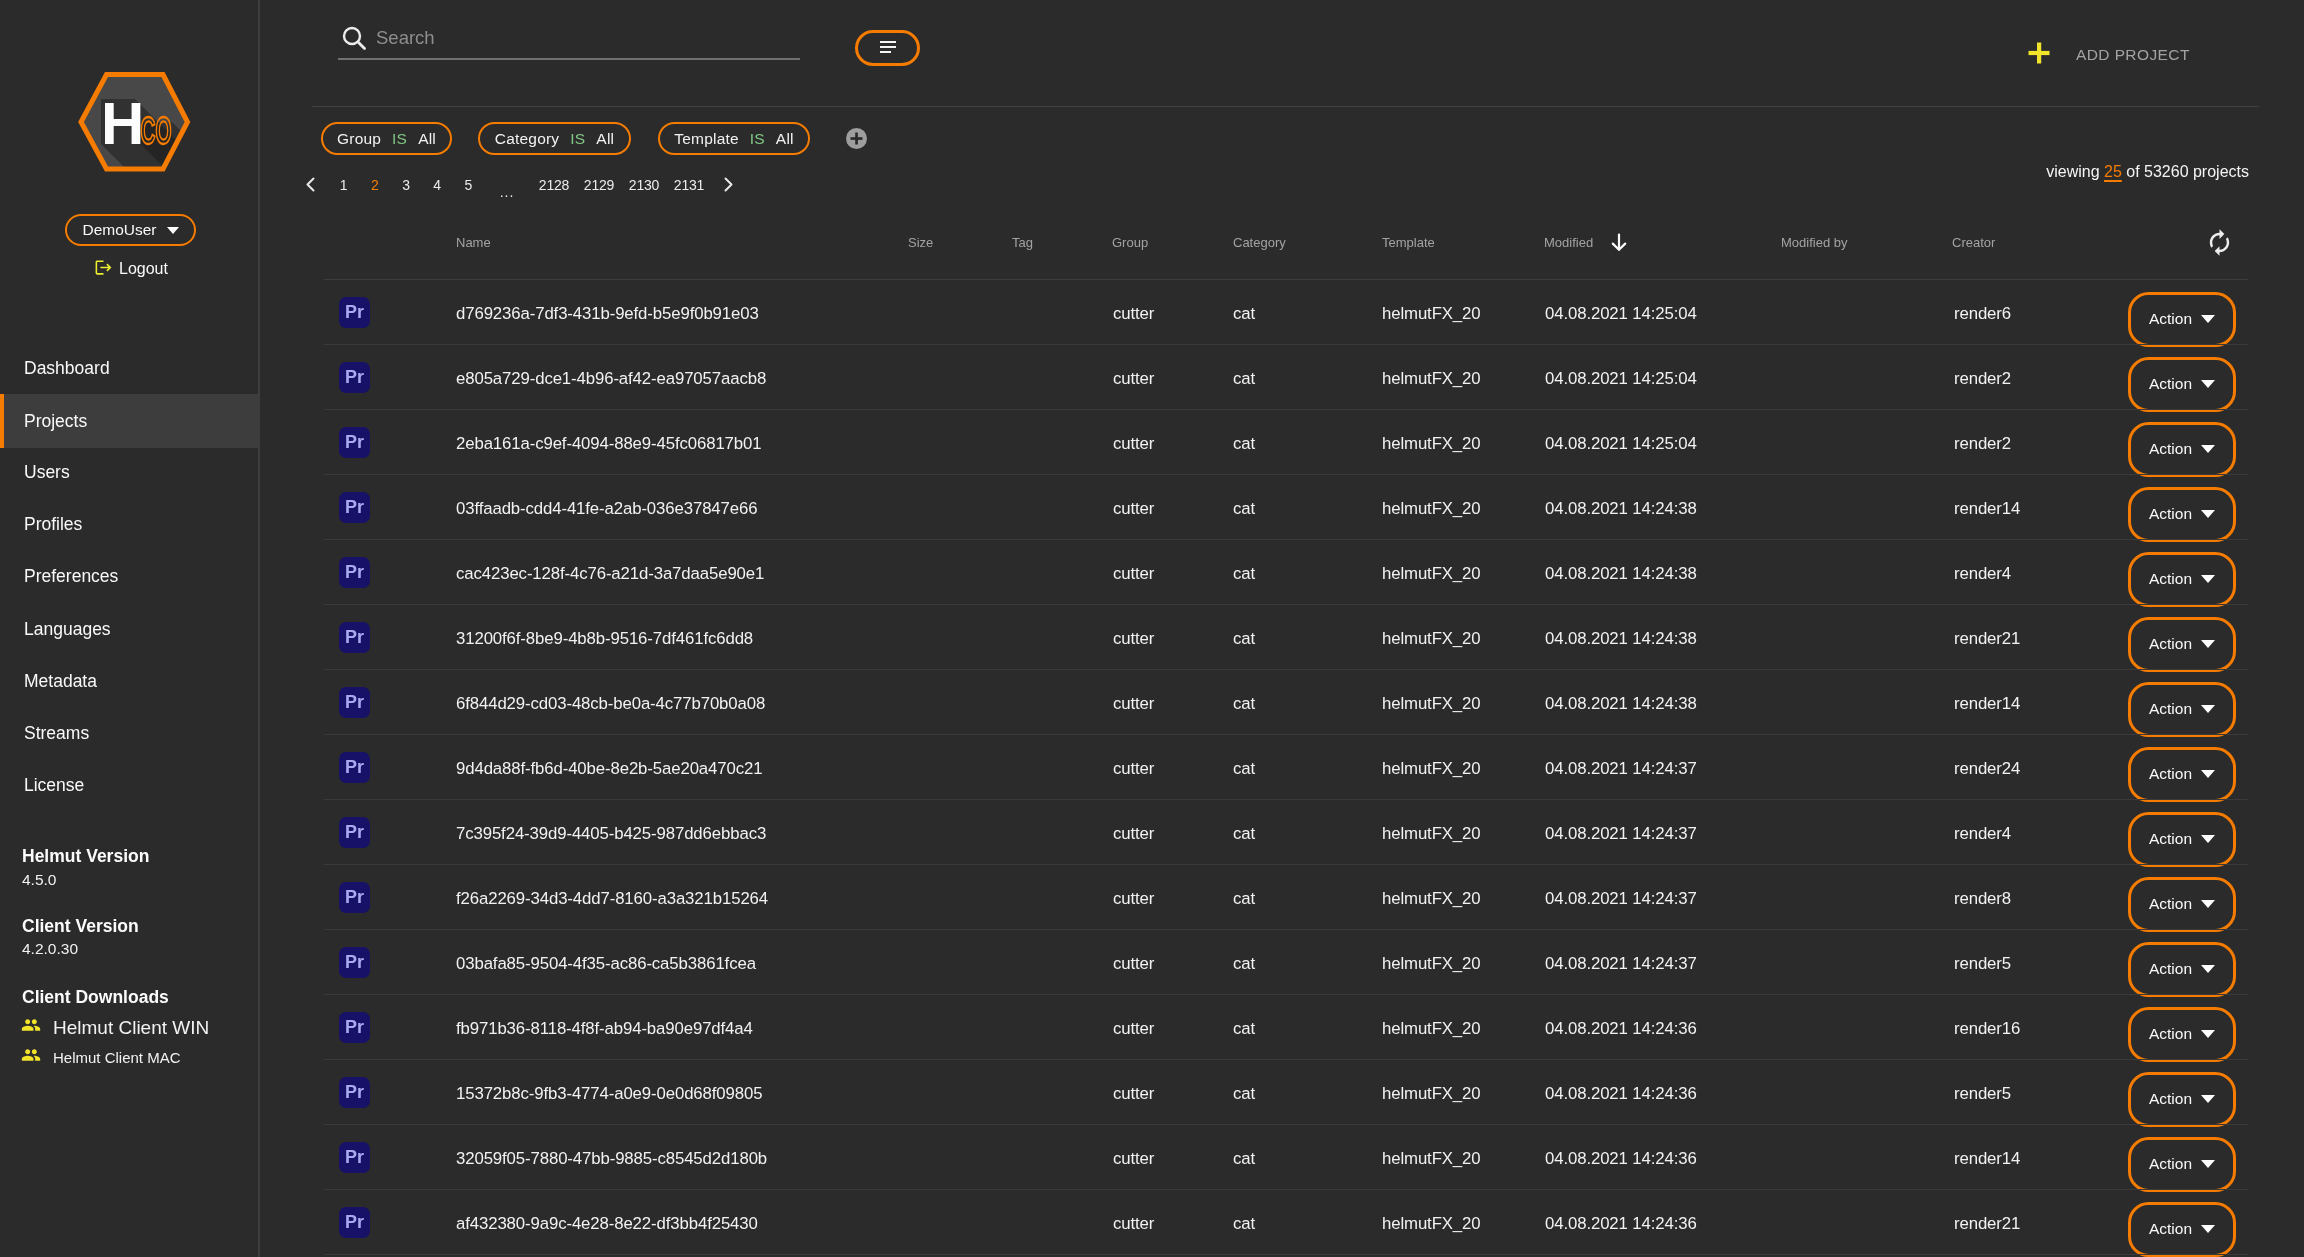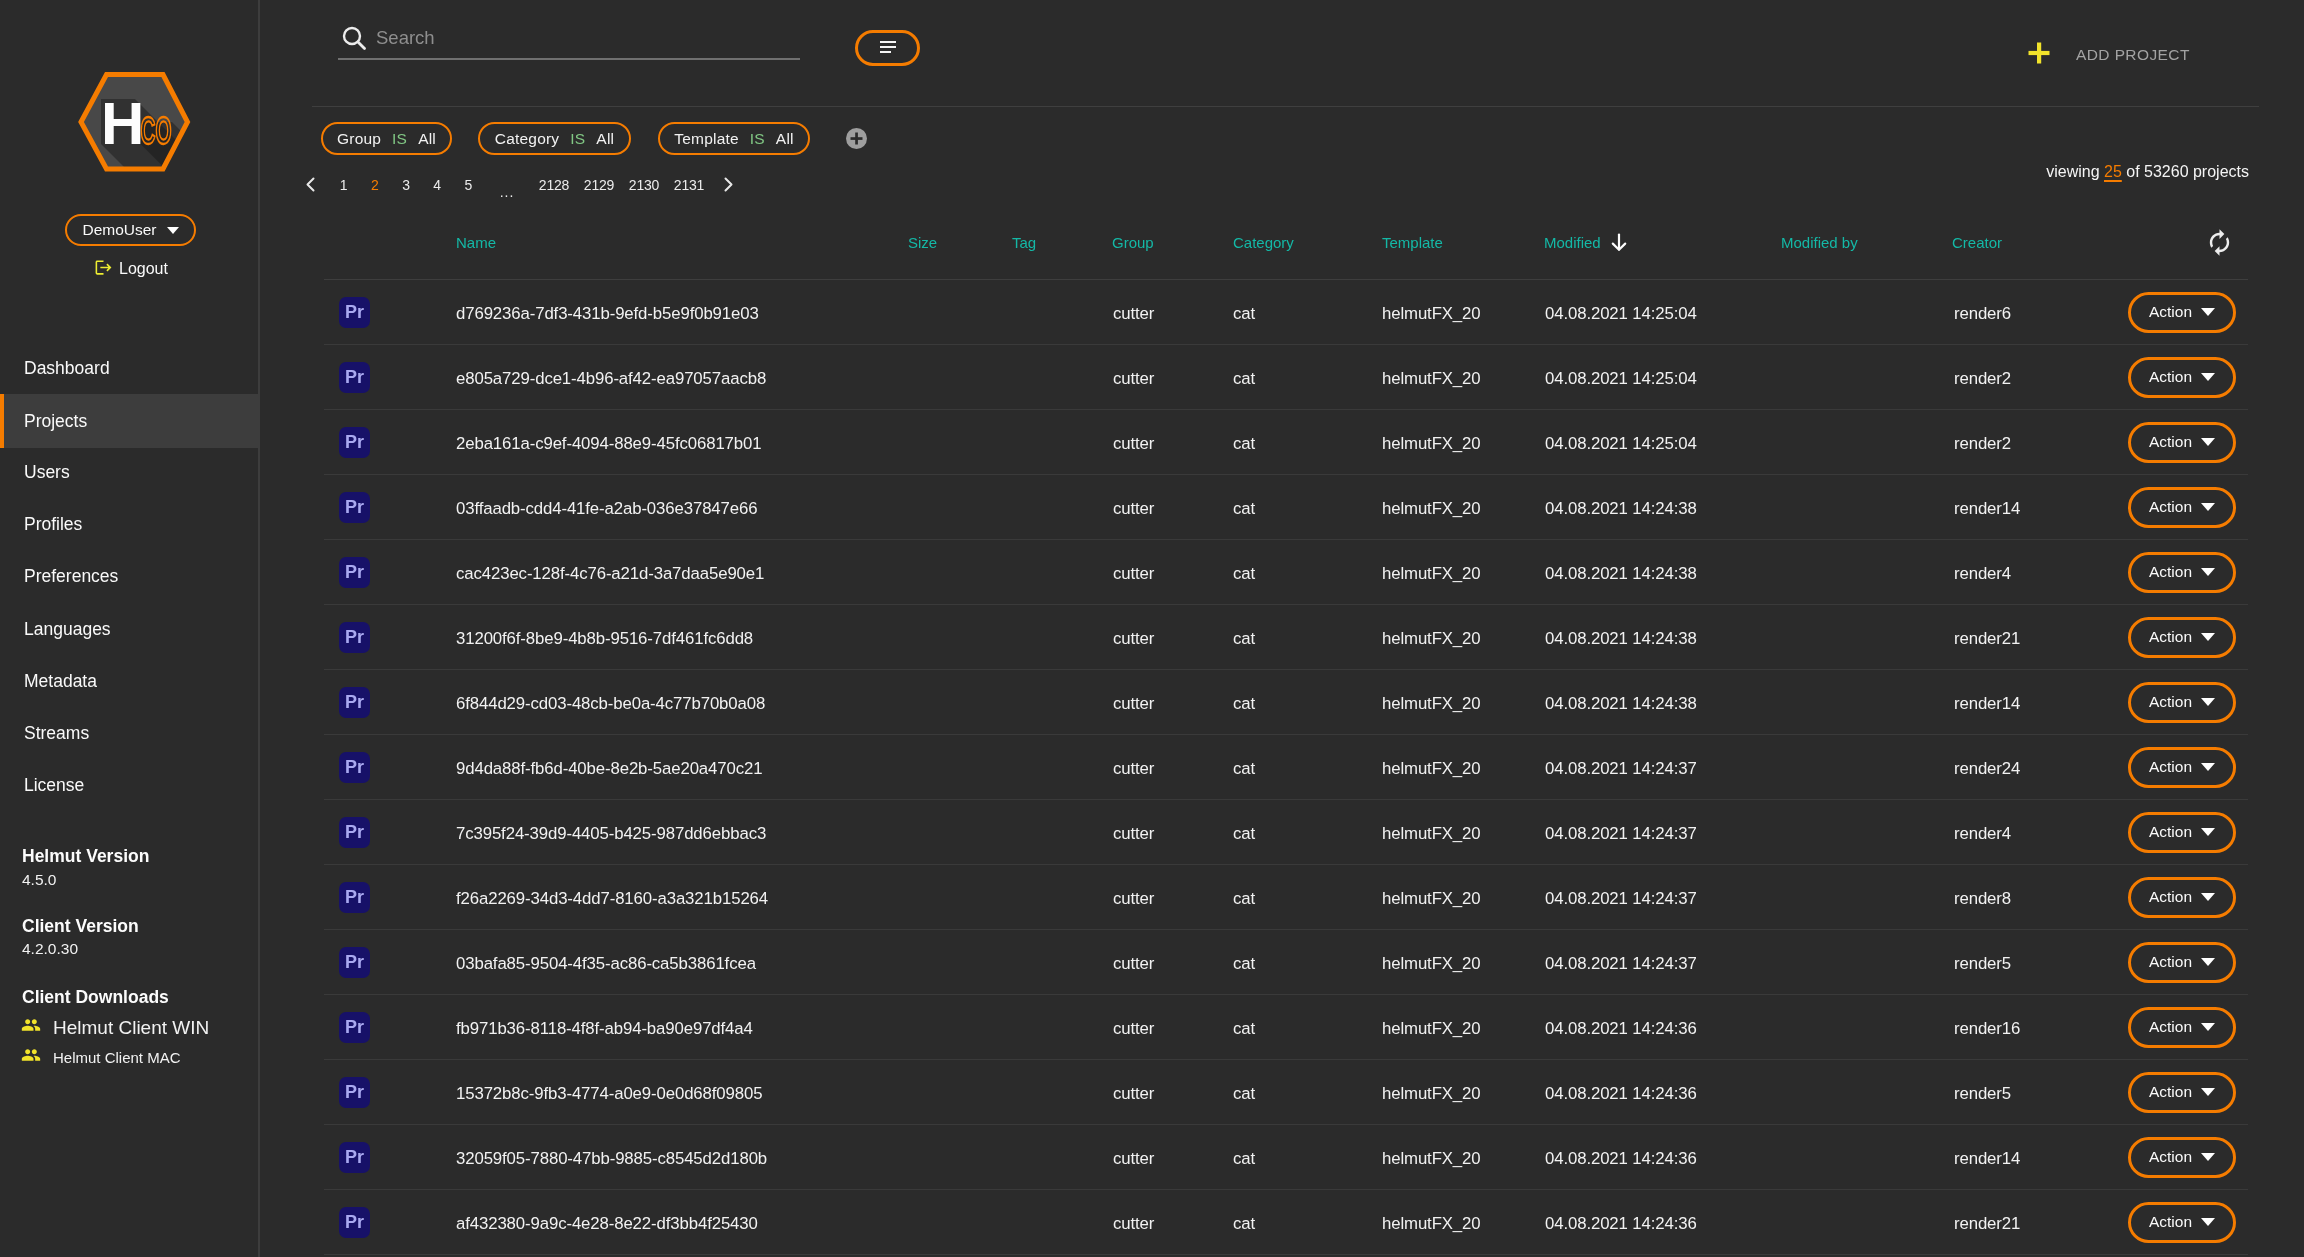--- a/index.html
+++ b/index.html
@@ -5,24 +5,24 @@
 body{background:#2b2b2b;font-family:"Liberation Sans",sans-serif;color:#f2f2f2;position:relative}
 .a{position:absolute}
 .nav{position:absolute;left:0;width:258px;font-size:17.5px;color:#fafafa}
 .nav .lbl{position:absolute;left:24px;top:50%;transform:translateY(-50%)}
 .act{background:#3d3d3d}
 .act .bar{position:absolute;left:0;top:0;bottom:0;width:4px;background:#f57c00}
 .bold{font-weight:700}
 .chip{position:absolute;top:122px;height:33px;border:2px solid #f57c00;border-radius:17px;display:flex;align-items:center;justify-content:center;gap:11px;font-size:15.5px;color:#f2f2f2;letter-spacing:0.2px}
 .is{color:#81c784;font-weight:400}
 .pg{position:absolute;transform:translateX(-50%);font-size:14px;line-height:16px;color:#ececec;letter-spacing:-0.2px}
-.h{position:absolute;font-size:15px;line-height:18px;color:#14b8a6}
+.h{position:absolute;font-size:13px;line-height:18px;color:#a3a3a3}
 .t{position:absolute;font-size:16.8px;line-height:20px;color:#f2f2f2;letter-spacing:-0.12px}
 .pr{position:absolute;left:339px;width:31px;height:31px;border-radius:7px;background:#171168;text-align:center;line-height:31px;font-size:18px;font-weight:700;color:#a9a9f0}
-.abtn{position:absolute;left:2128px;width:108px;height:41px;border:3px solid #f57c00;border-radius:20.5px;display:flex;align-items:center;justify-content:center;gap:9px}
+.abtn{position:absolute;left:2128px;width:108px;height:55px;border:3px solid #f57c00;border-radius:20.5px;display:flex;align-items:center;justify-content:center;gap:9px}
 .abtn span{font-size:15.5px;color:#fafafa}
 .abtn i{width:0;height:0;border-left:7px solid transparent;border-right:7px solid transparent;border-top:8px solid #fff}
 .sep{position:absolute;left:324px;width:1924px;height:1px;background:#3a3a3a}
 .caret{width:0;height:0;border-left:6px solid transparent;border-right:6px solid transparent;border-top:7px solid #fff}
 </style></head><body>
 <div class="a" style="left:258px;top:0;width:1.5px;height:1257px;background:#3d3d3d"></div>
 <svg class="a" style="left:70px;top:64px" width="128" height="114" viewBox="0 0 128 114">
 <defs>
       <clipPath id="hxc">
         <polygon points="11,58 36.5,10.5 93,10.5 117.5,58 93,105 36.5,105"></polygon>

